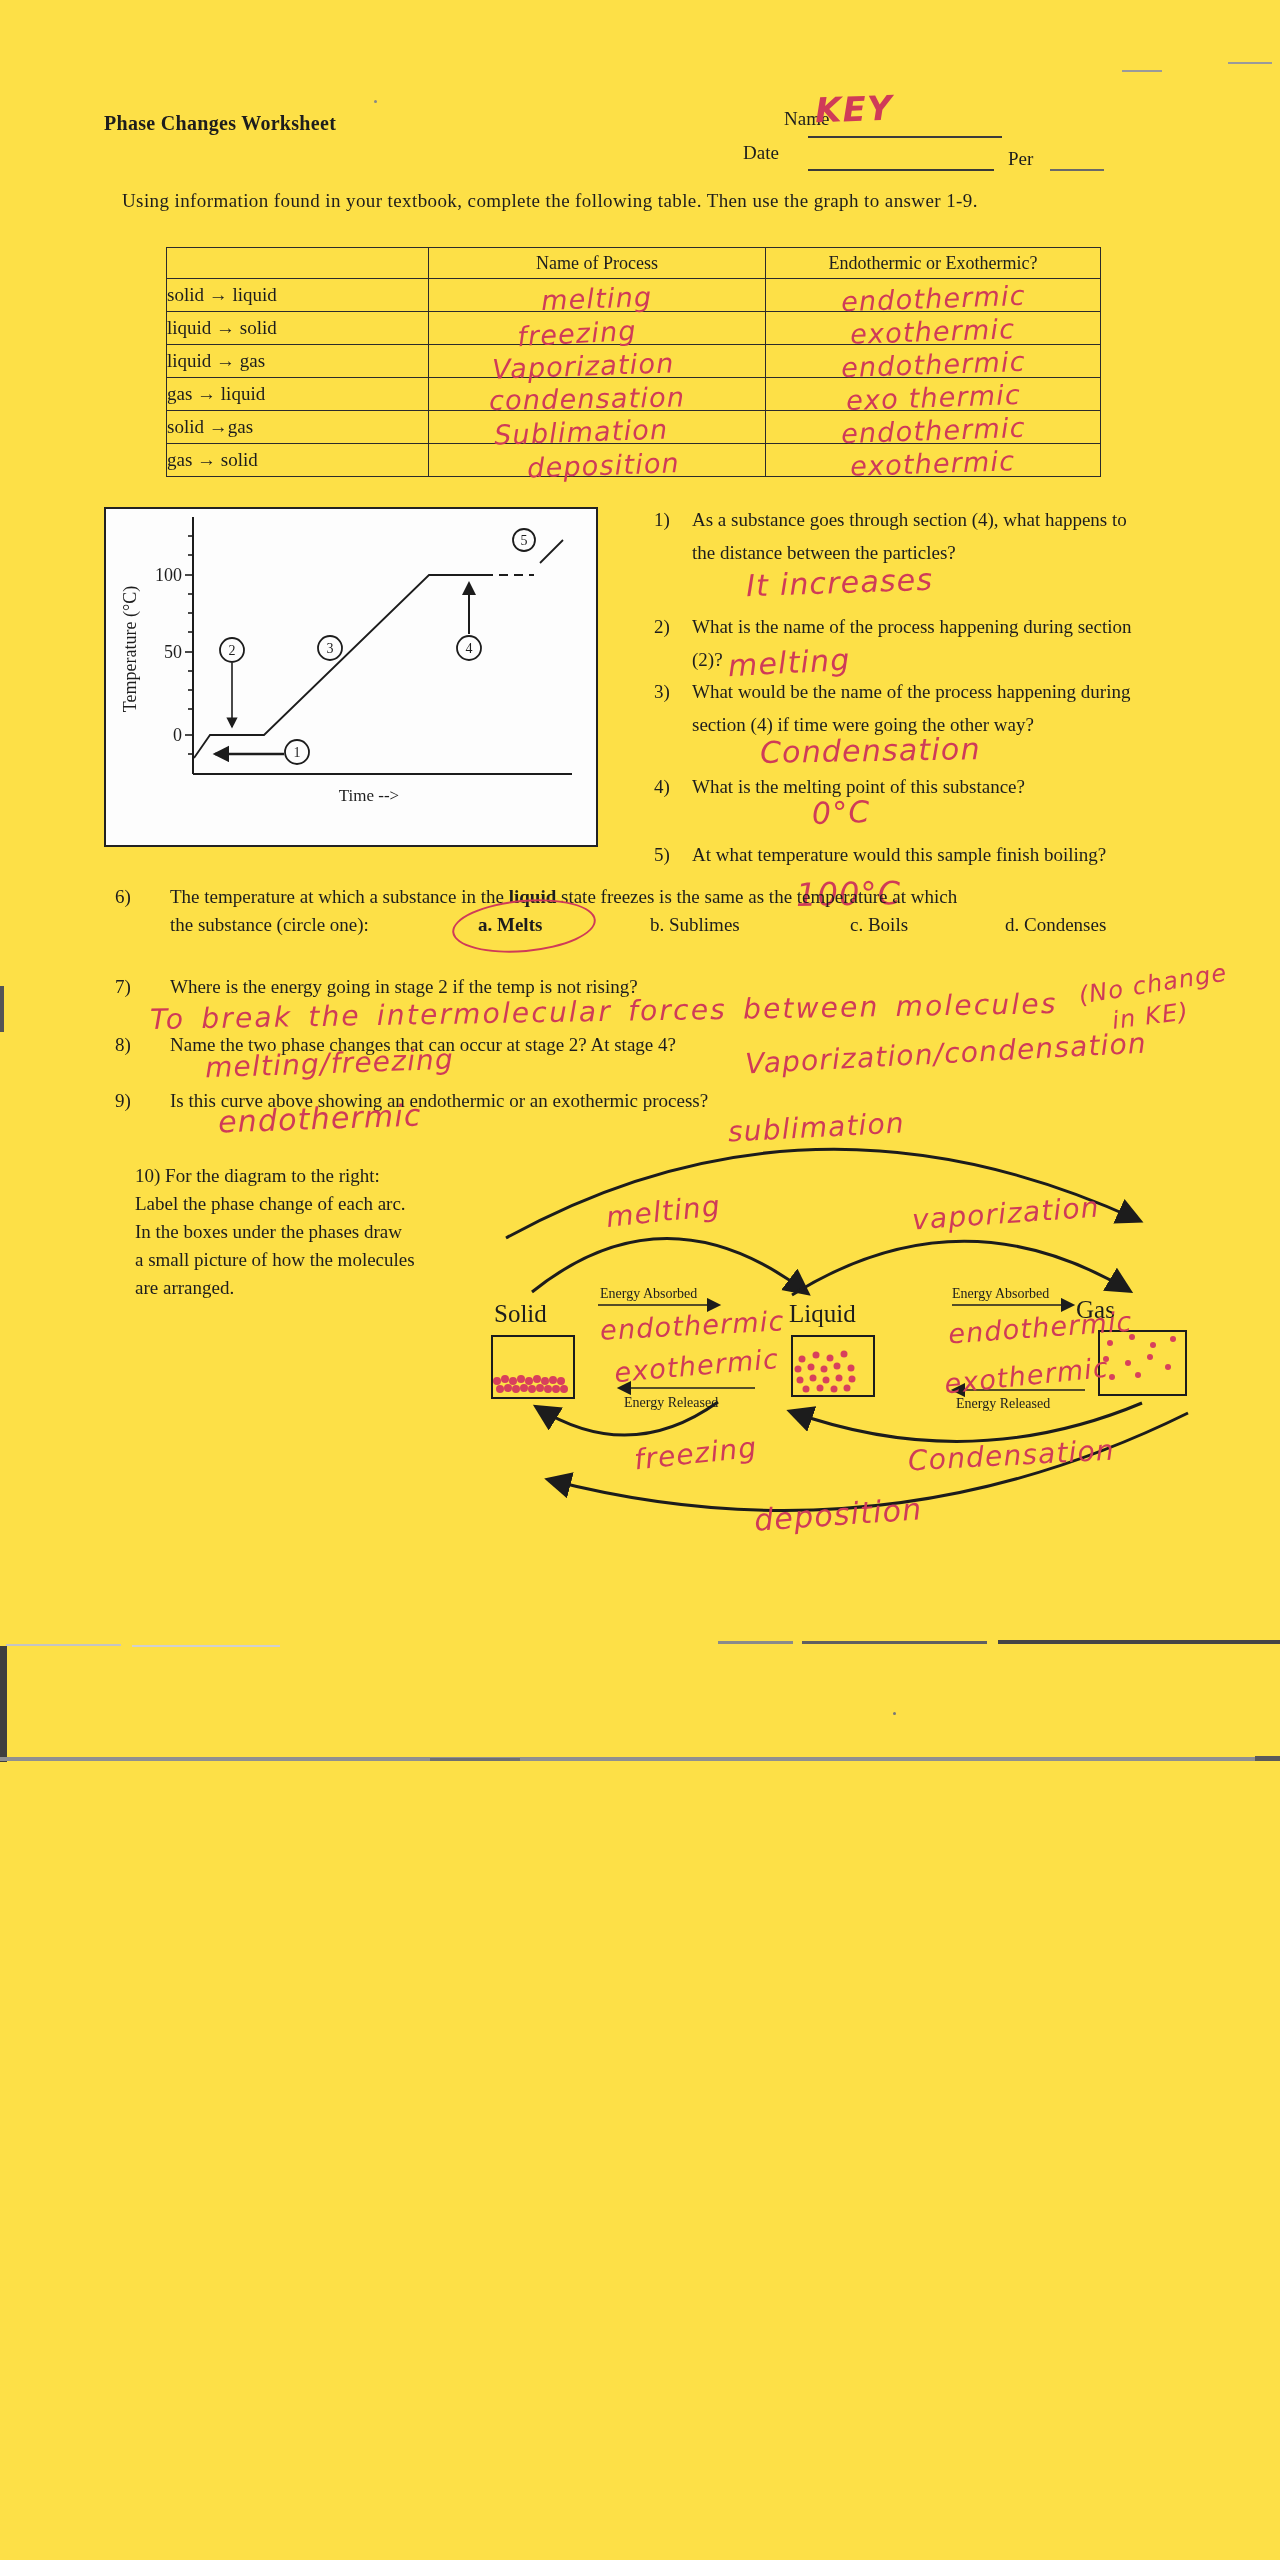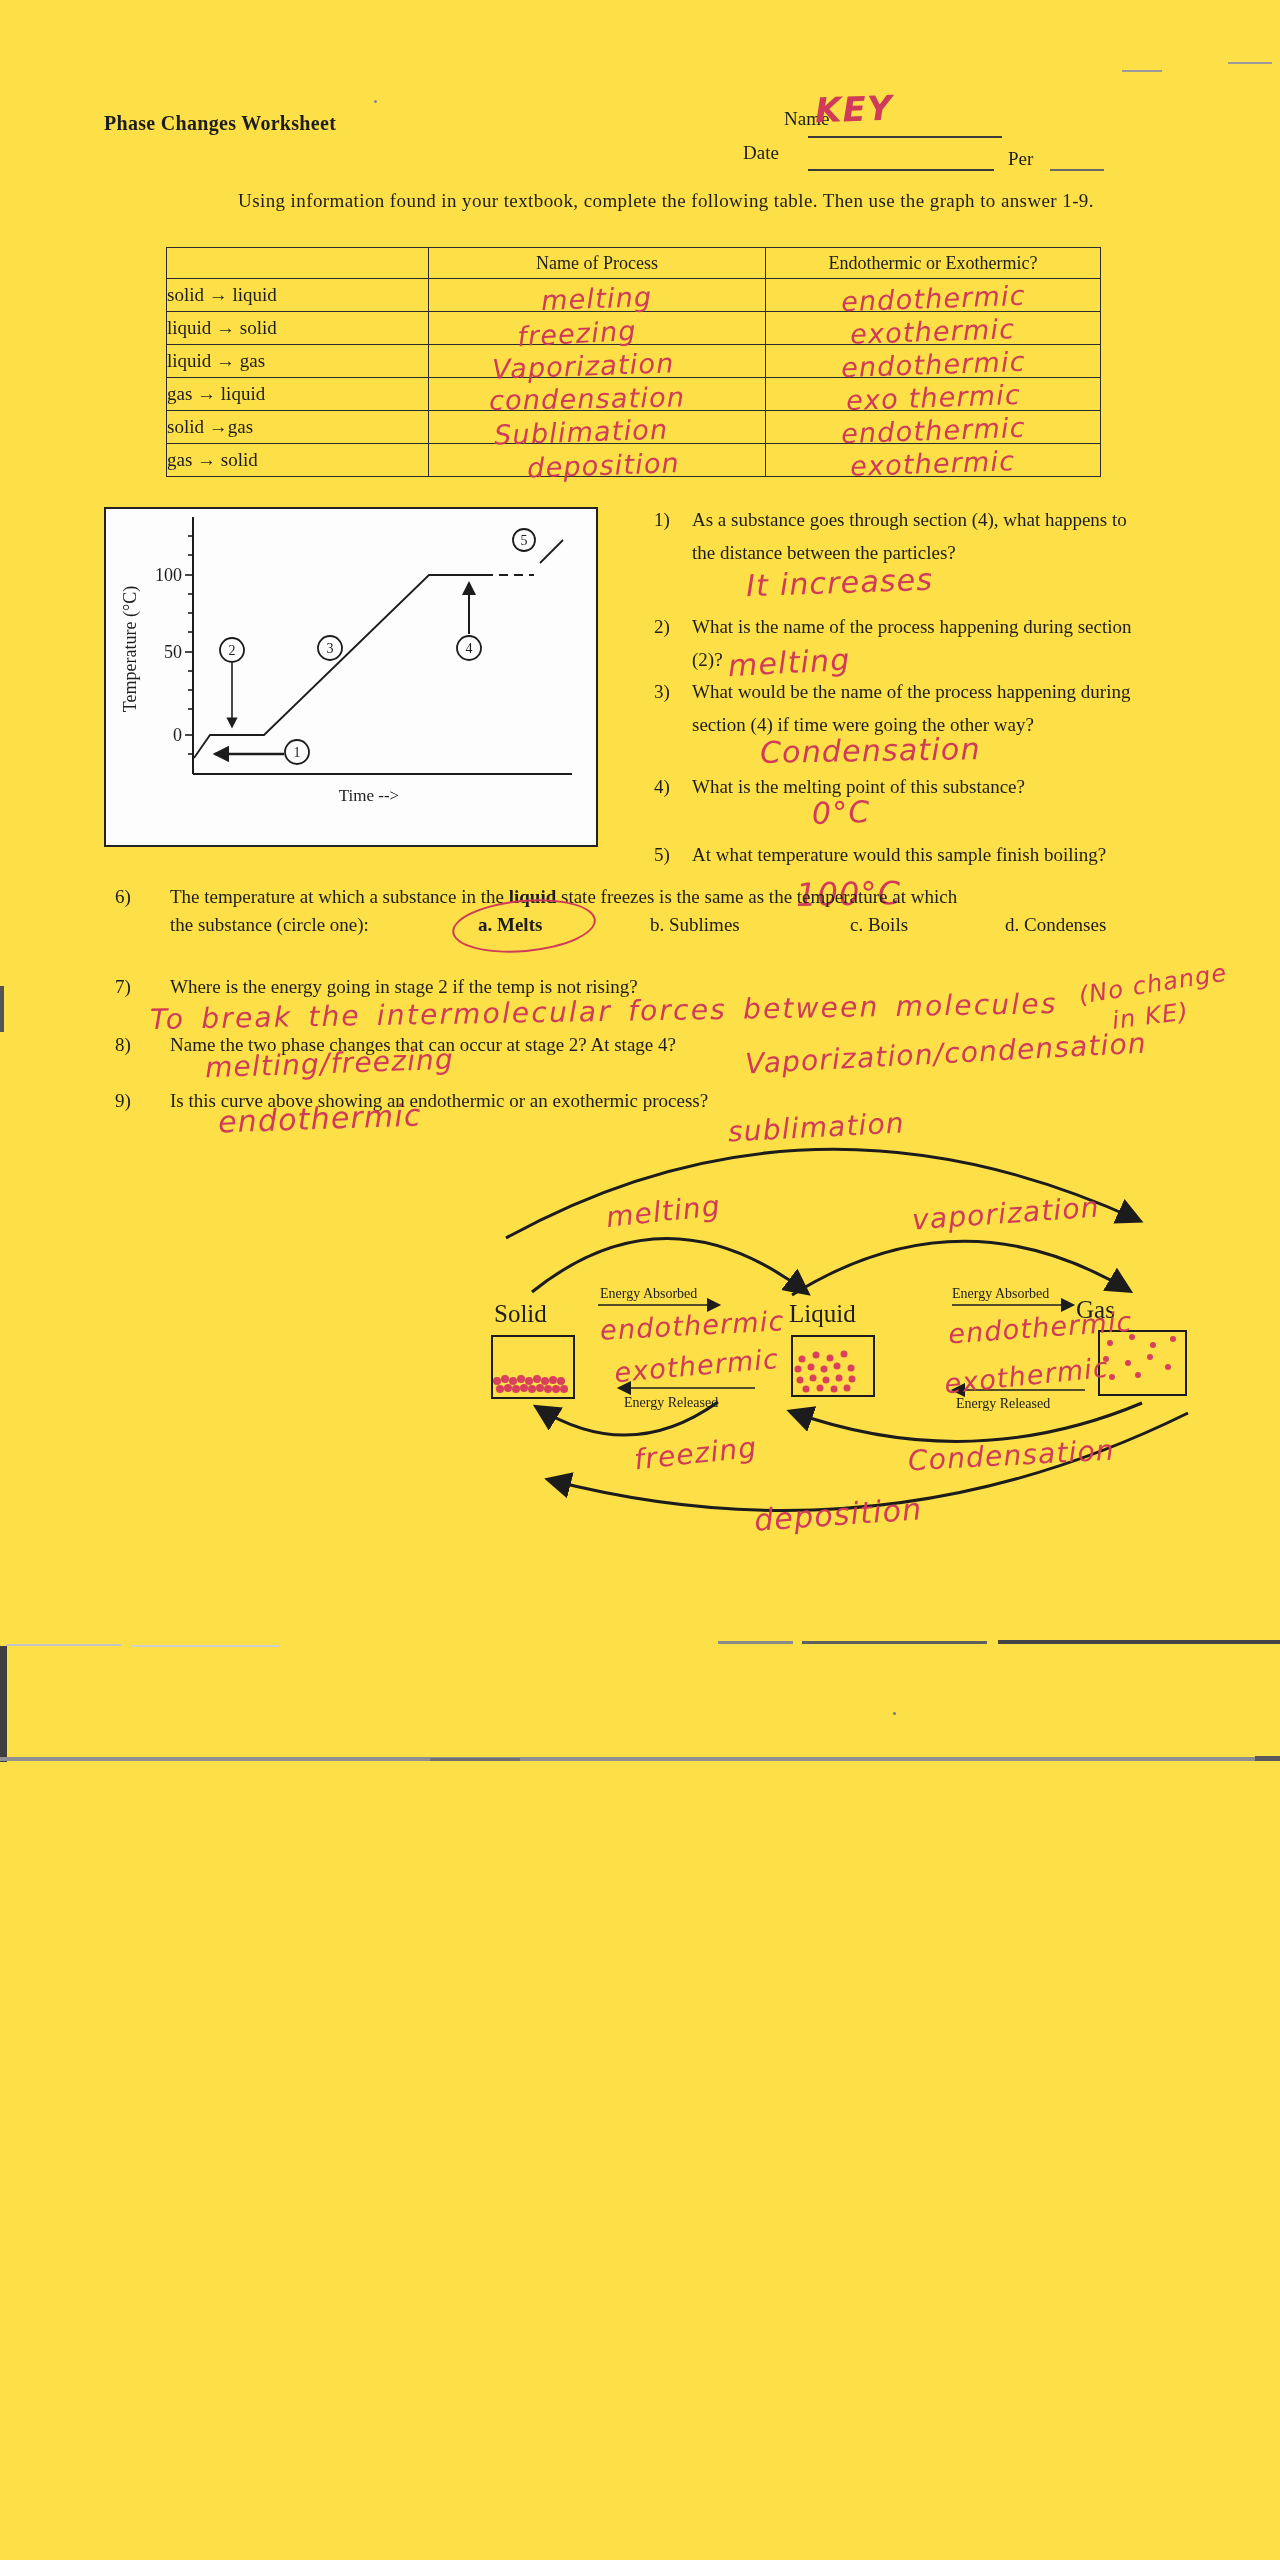--- a/index.html
+++ b/index.html
@@ -35,21 +35,21 @@
 
   <div class="abs lbl" style="left:743px;top:108px;margin-left:41px;">Name</div>
   <div class="abs hw" style="left:815px;top:92px;font-size:34px;font-weight:bold;transform:rotate(-2deg);">KEY</div>
   <div class="abs rule" style="left:808px;top:136px;width:194px;"></div>
 
   <div class="abs lbl" style="left:743px;top:142px;">Date</div>
   <div class="abs rule" style="left:808px;top:169px;width:186px;"></div>
   <div class="abs lbl" style="left:1008px;top:148px;">Per</div>
   <div class="abs rule" style="left:1050px;top:169px;width:54px;background:#6a6a6a;"></div>
 
-  <div class="abs lbl" style="left:106px;top:190px;width:1120px;letter-spacing:.4px;text-align:center;">Using information found in your textbook, complete the following table.  Then use the graph to answer 1-9.</div>
+  <div class="abs lbl" style="left:122px;top:190px;width:1120px;letter-spacing:.4px;">Using information found in your textbook, complete the following table.  Then use the graph to answer 1-9.</div>
 
   <table class="phase abs" style="left:166px;top:247px;width:934px;">
     <colgroup>
         <col style="width:262px">
         <col style="width:337px">
         <col style="width:335px">
       </colgroup>
     <tbody>
         <tr style="height:31px;padding-left:12px;">
       <td></td>
@@ -205,20 +205,27 @@
   </div>
   <div class="abs hw" style="left:205px;top:1050px;font-size:28px;transform:rotate(-2deg);">melting/freezing</div>
   <div class="abs hw" style="left:745px;top:1040px;font-size:28px;transform:rotate(-3deg);">Vaporization/condensation</div>
 
   <div class="q" style="left:115px;top:1084px;">
     <div class="qnum-wide">9)</div>
     <div class="qtext-wide">Is this curve above showing an endothermic or an exothermic process?</div>
   </div>
   <div class="abs hw" style="left:218px;top:1104px;font-size:30px;transform:rotate(-2deg);">endothermic</div>
 
+  <div class="abs lbl" style="left:135px;top:1162px;line-height:28px;">
+    <div>10)  For the diagram to the right:</div>
+    <div>Label the phase change of each arc.</div>
+    <div>In the boxes under the phases draw</div>
+    <div>a small picture of how the molecules</div>
+    <div>are arranged.</div>
+  </div>
 
   <svg class="abs" style="left:480px;top:1105px;" width="760" height="490">
     <defs>
       <marker id="ah2" markerWidth="11" markerHeight="11" refX="7" refY="4.5" orient="auto">
         <path d="M0,0 L9,4.5 L0,9 z" fill="#1c1c1c"></path>
       </marker>
     </defs>
     <g fill="none" stroke="#1c1c1c" stroke-width="3">
       <path d="M 26 133 Q 330 -35 658 115" marker-end="url(#ah2)"></path>
       <path d="M 52 187 Q 185 80 326 187" marker-end="url(#ah2)"></path>

